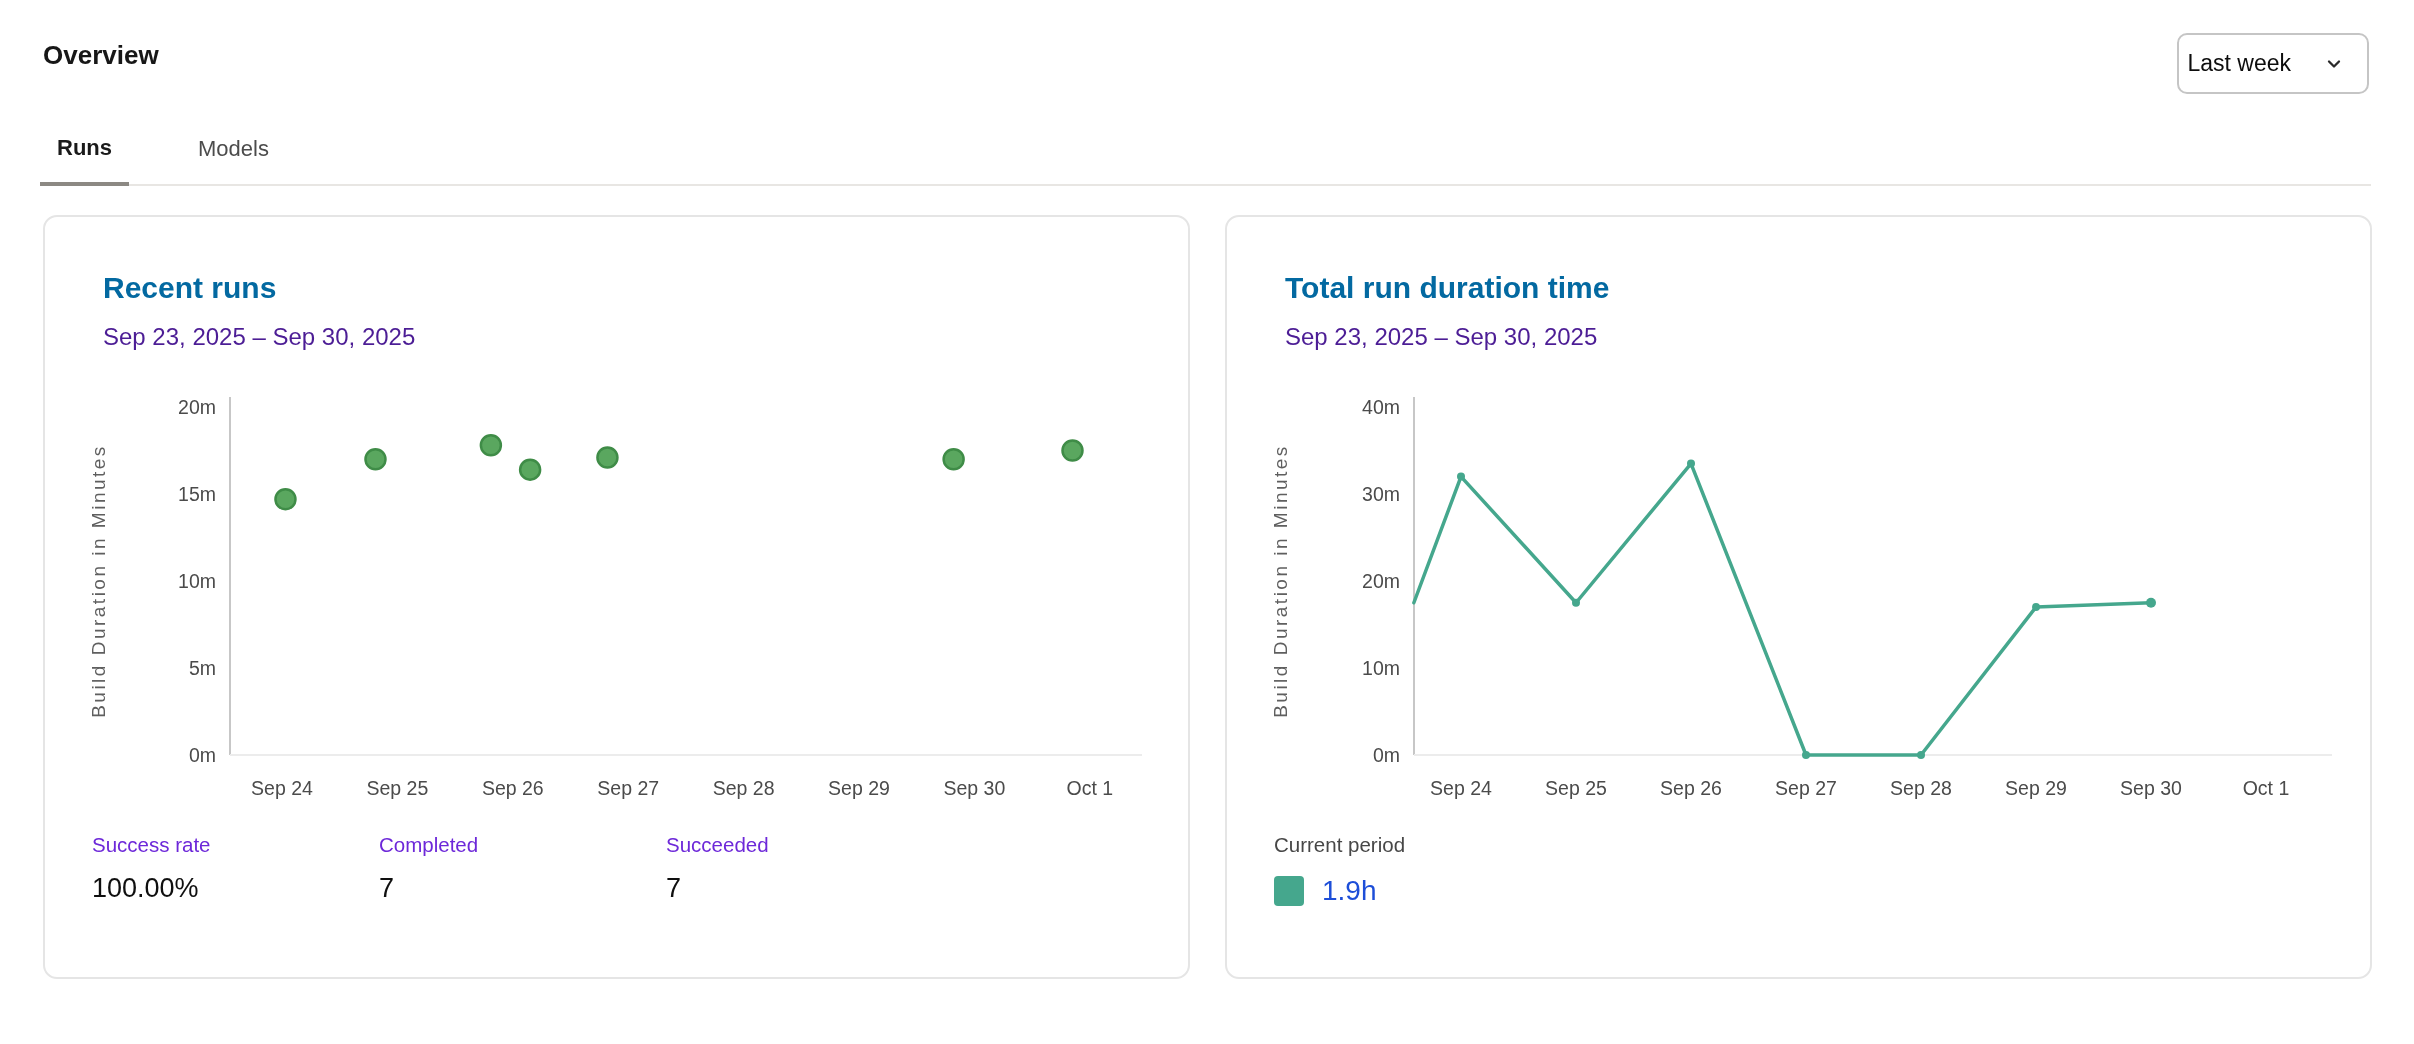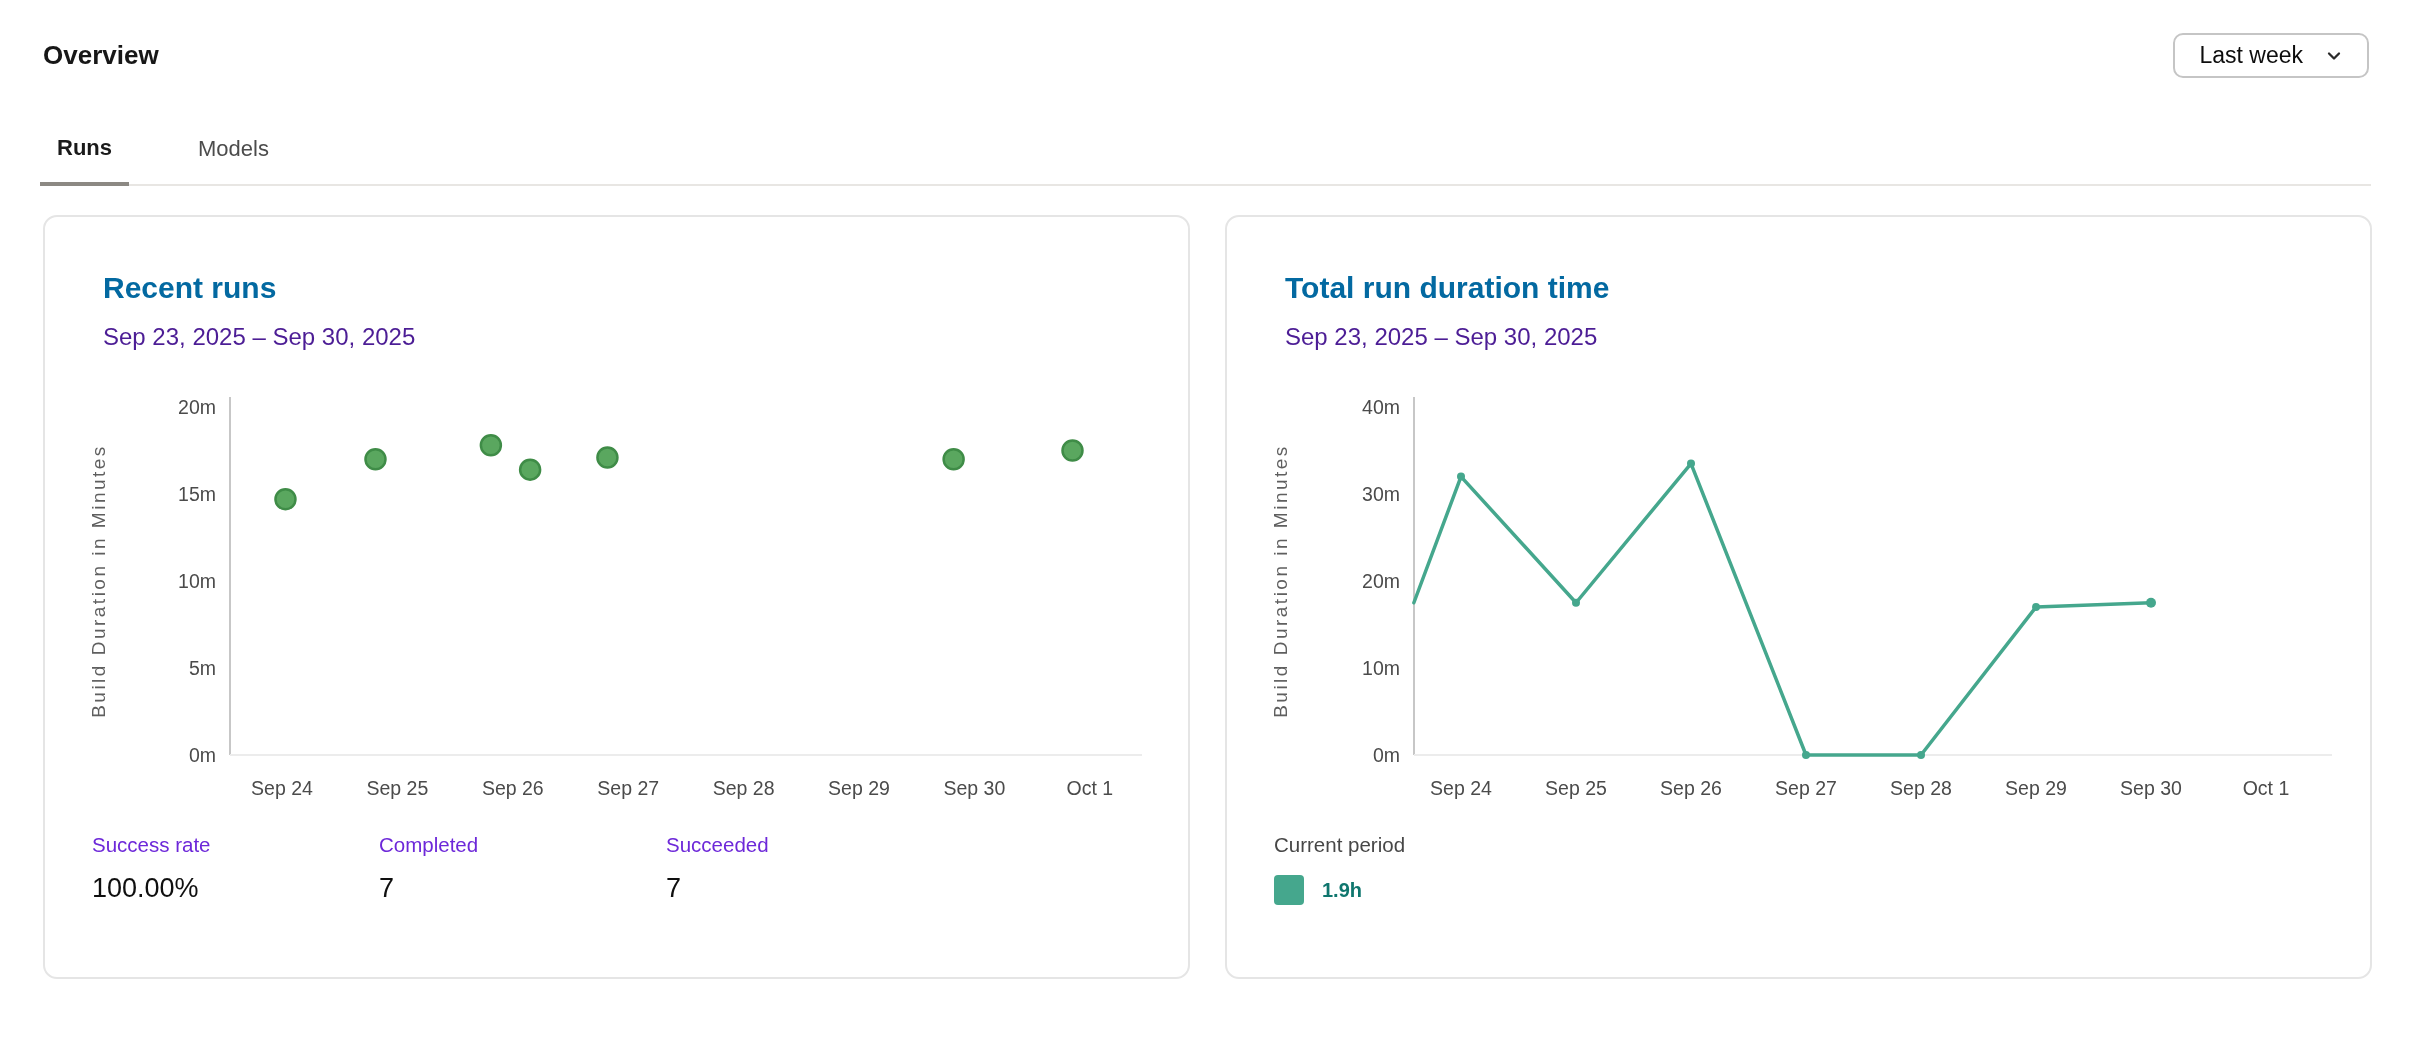--- a/index.html
+++ b/index.html
@@ -2,22 +2,22 @@
 <html><head>
 <meta charset="utf-8">
 <style>
   * { margin:0; padding:0; box-sizing:border-box; }
   html,body { width:2414px; height:1044px; background:#ffffff; overflow:hidden;
               font-family:"Liberation Sans", sans-serif; color:#181818; }
   .page { position:relative; width:2414px; height:1044px; }
 
   .page-title { position:absolute; left:43px; top:40px; font-size:26px; font-weight:700; color:#171717; }
 
-  .period-btn { position:absolute; top:33px; right:45px; height:45px; display:flex; align-items:center;
-                gap:20px; padding:0 22px 0 24px; background:#fff; border:2px solid #c5c5c5;
+  .period-btn { position:absolute; top:33px; right:45px; height:61px; display:flex; align-items:center;
+                gap:32px; padding:0 22px 0 8px; background:#fff; border:2px solid #c5c5c5;
                 border-radius:10px; font-size:23px; font-weight:400; color:#0d0d0d; cursor:pointer;
                 font-family:"Liberation Sans", sans-serif; }
   .period-btn svg { display:block; }
 
   .tabs { position:absolute; left:40px; top:136px; right:43px; display:flex; gap:52px;
           border-bottom:2px solid #e8e6e3; }
   .tab { font-size:22px; line-height:24px; padding:0 17px 22px 17px; color:#4c4c4c; cursor:pointer;
          background:none; border:none; font-family:"Liberation Sans", sans-serif; }
   .tab.active { color:#1a1a1a; font-weight:700; border-bottom:4px solid #8c8983; margin-bottom:-2px; }
 
@@ -37,21 +37,21 @@
 
   .stats { position:absolute; left:47px; top:616px; display:flex; }
   .stat-col { width:287px; }
   .stat-label { font-size:20.5px; color:#6d28d9; margin-bottom:16px; }
   .stat-value { font-size:27px; font-weight:400; color:#0f0f0f; }
 
   .legend { position:absolute; left:47px; top:616px; }
   .legend-label { font-size:20.5px; color:#474747; margin-bottom:18px; }
   .legend-row { display:flex; align-items:center; gap:18px; }
   .legend-swatch { width:30px; height:30px; border-radius:4px; background:#45a78d; }
-  .legend-value { font-size:20px; font-weight:700; color:#0f766e; }
+  .legend-value { font-size:28px; font-weight:400; color:#1d4ed8; }
 </style>
 </head>
 <body>
 
 <div class="page">
 
   <h1 class="page-title">Overview</h1>
 
   <button class="period-btn">
     <span>Last week</span>

